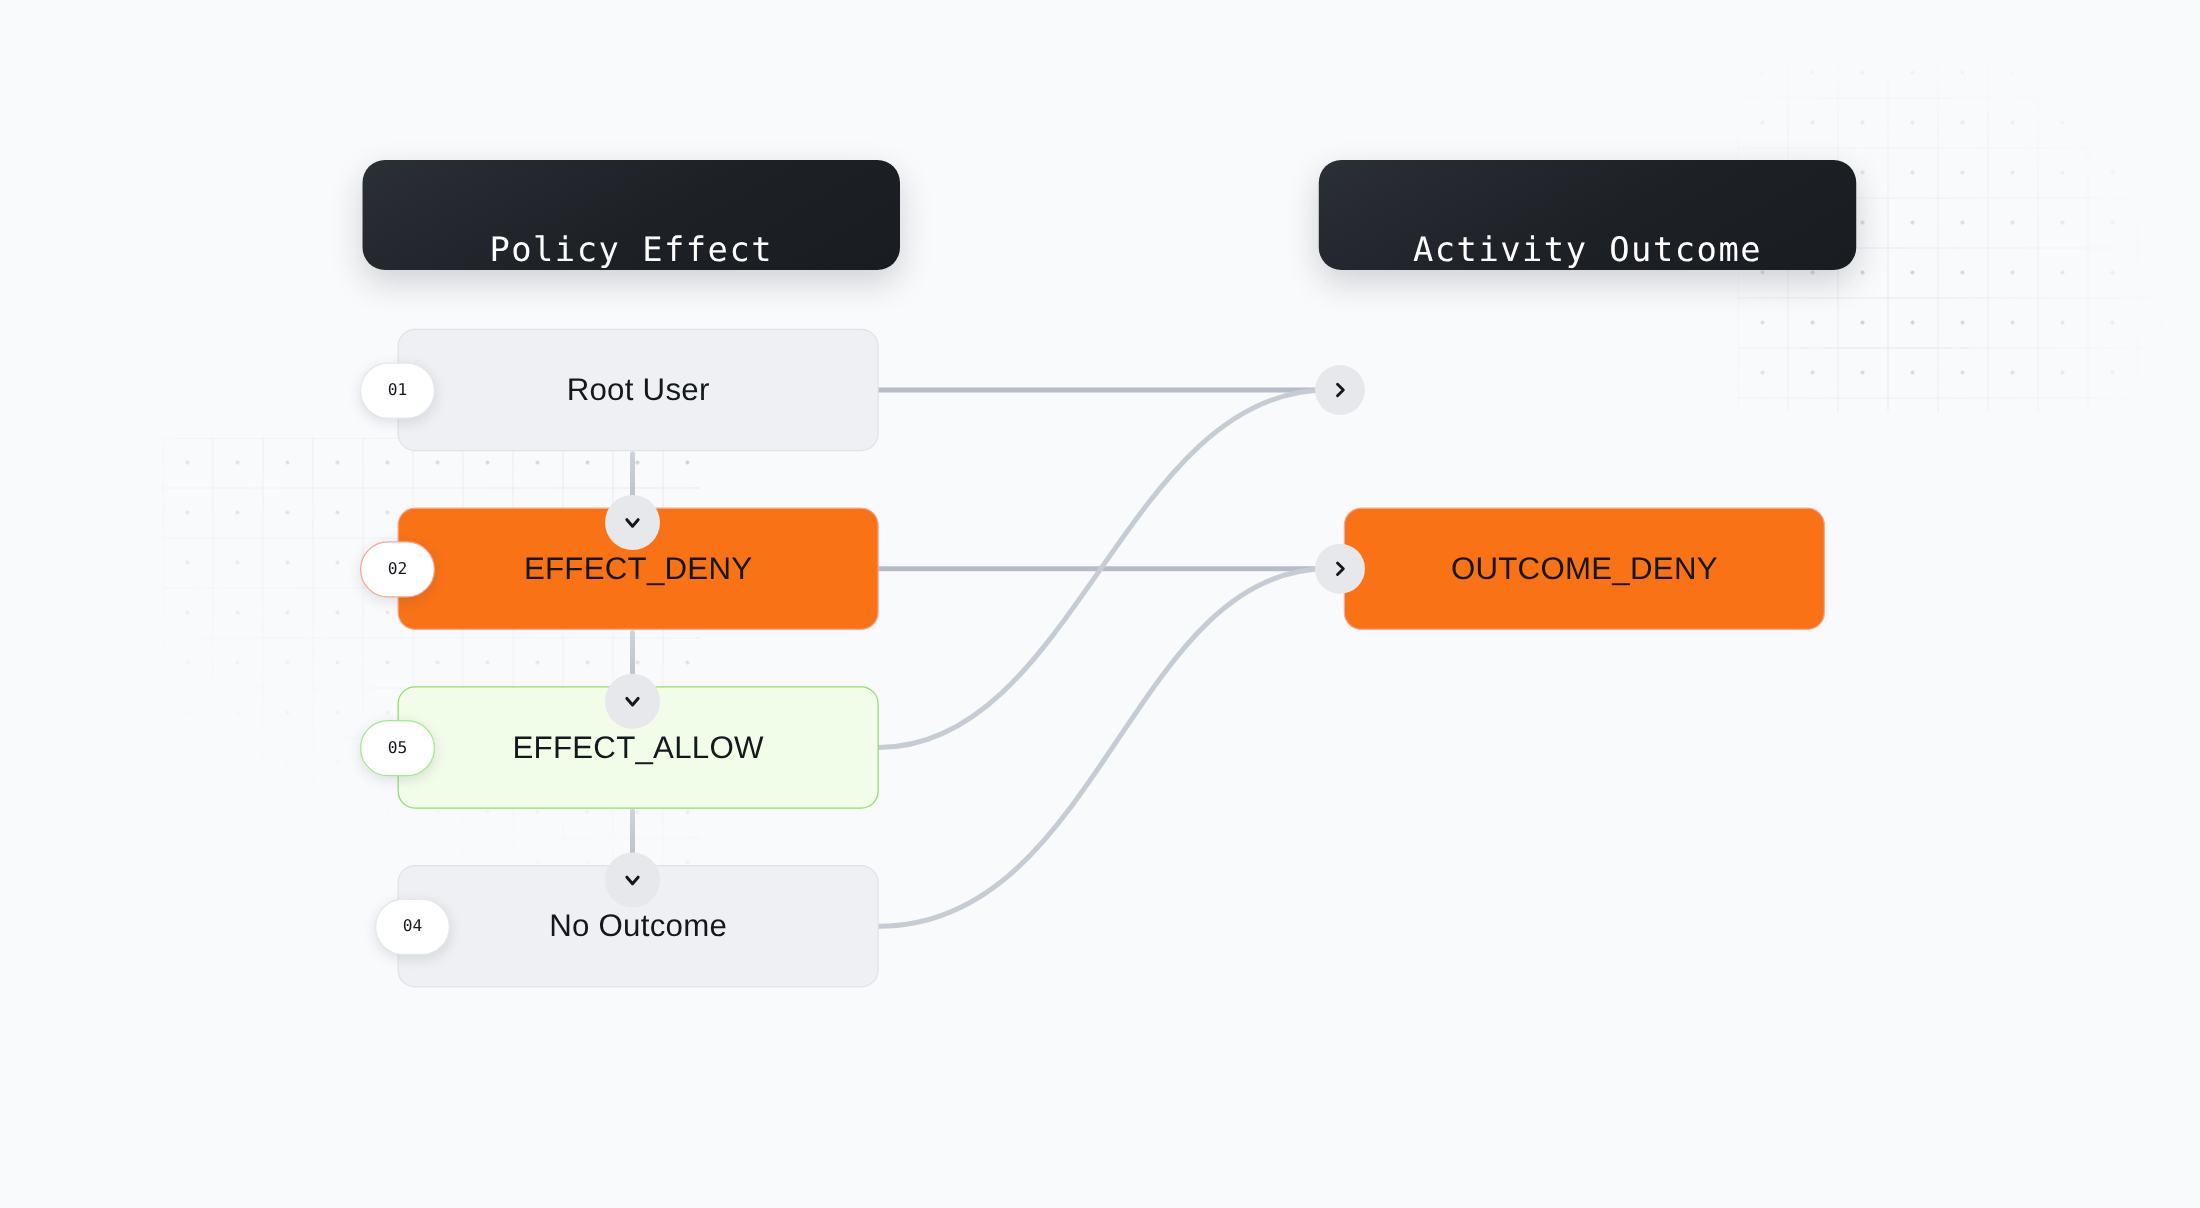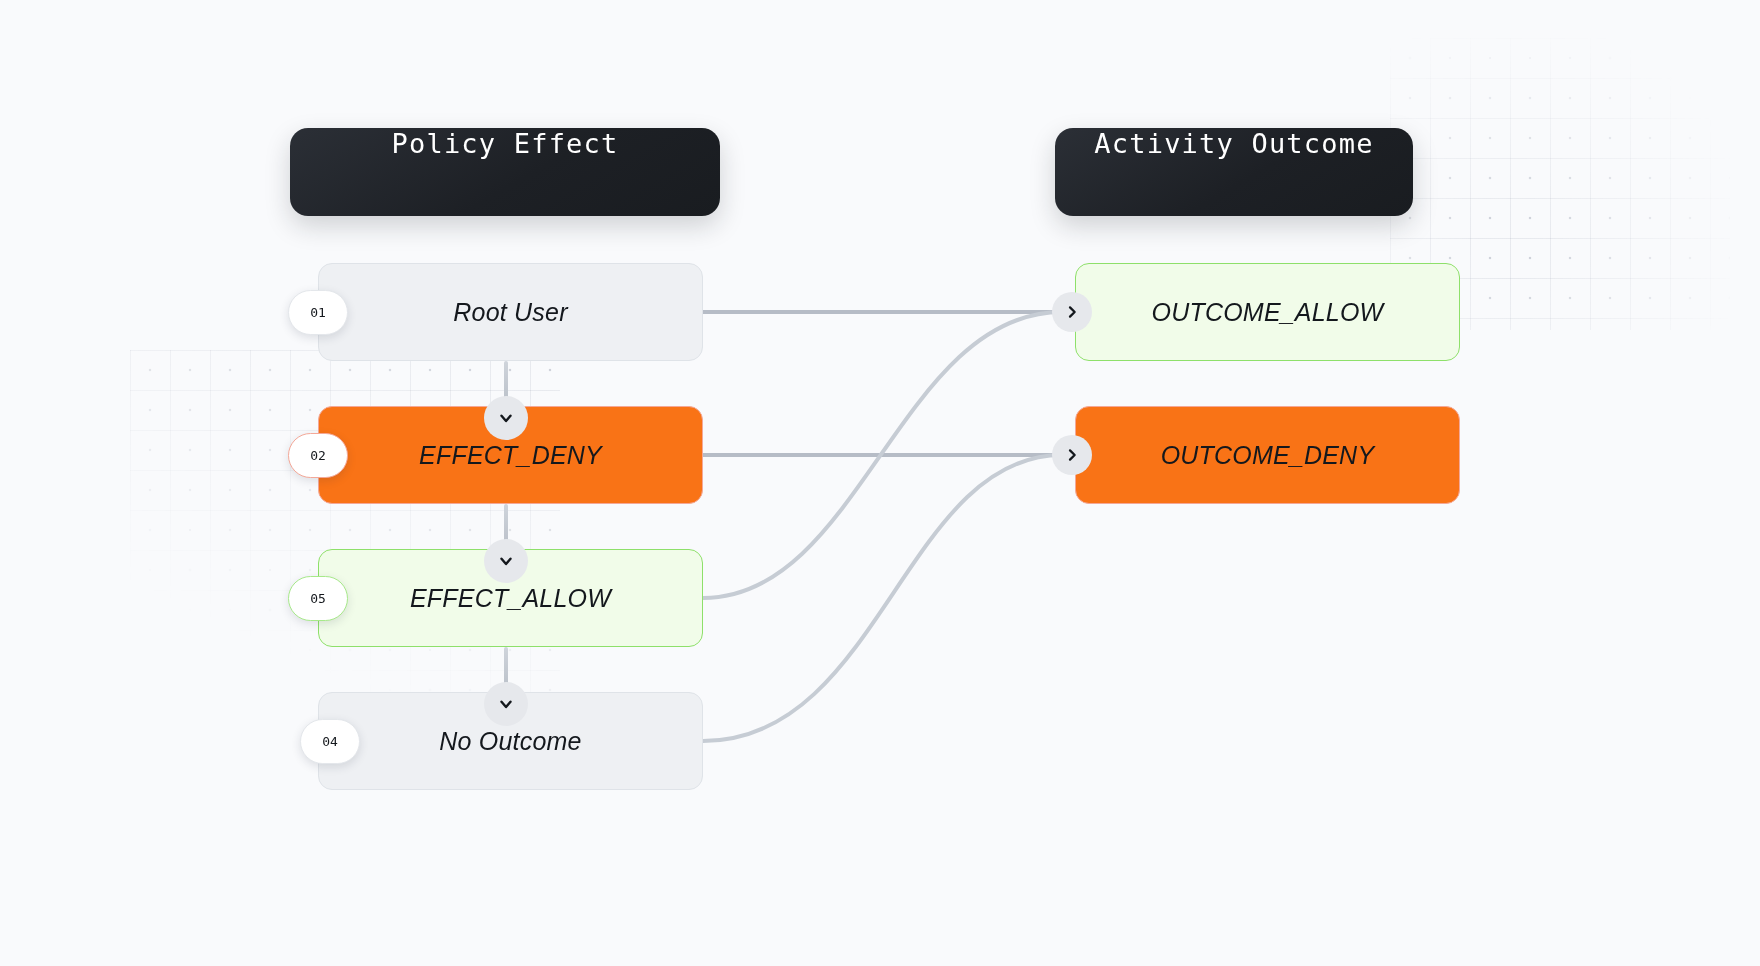--- a/index.html
+++ b/index.html
@@ -55,50 +55,49 @@
                   mask-image: linear-gradient(205deg, #000 5%, transparent 68%); }
 
   
   .col-header {
     position: absolute;
     height: 88px;
     border-radius: 18px;
     background: linear-gradient(150deg, #2b2f36 0%, #1d2025 55%, #191c20 100%);
     color: #ffffff;
     display: flex;
-    align-items: flex-start;
+    align-items: flex-end;
     justify-content: center;
     font-family: "DejaVu Sans Mono", "Liberation Mono", monospace;
     font-size: 27px;
     letter-spacing: 1.2px;
     box-shadow: 0 10px 26px rgba(20,25,35,0.18);
   }
   #header-policy  { left: 290px;  top: 128px; width: 430px; }
-  #header-outcome { left: 1055px; top: 128px; width: 358px; }
+  #header-outcome { left: 1055px; top: 128px; width: 430px; }
 
   
   #edges {
     position: absolute;
     left: 0; top: 0;
     width: 1760px; height: 966px;
     pointer-events: none;
   }
 
   
   .node {
     position: absolute;
     height: 98px;
     border-radius: 14px;
     display: flex;
     align-items: center;
     justify-content: center;
     font-size: 25px;
     color: #14181d;
     letter-spacing: 0.2px;
-    font-style: italic;
   }
   .node-left  { left: 318px;  width: 385px; }
   .node-right { left: 1075px; width: 385px; }
 
   .node.neutral { background: #eef0f3; border: 1.5px solid #dfe3e8; }
   .node.deny    { background: #f97316; border: 1.5px solid #f4a898; }
   .node.allow   { background: #f1fce9; border: 1.5px solid #8ee06a; }
 
   #node-root-user     { top: 263px; }
   #node-effect-deny   { top: 406px; }
@@ -213,23 +212,20 @@
   <div class="node node-left deny" id="node-effect-deny">
     <span>EFFECT_DENY</span>
   </div>
   <div class="node node-left allow" id="node-effect-allow">
     <span>EFFECT_ALLOW</span>
   </div>
   <div class="node node-left neutral" id="node-no-policy">
     <span>No Outcome</span>
   </div>
 
-  <div class="node node-right allow" id="node-outcome-allow">
-    <span>OUTCOME_ALLOW</span>
-  </div>
   <div class="node node-right deny" id="node-outcome-deny">
     <span>OUTCOME_DENY</span>
   </div>
 
   <div class="badge b-neutral" id="badge-01">
     <span>01</span>
   </div>
   <div class="badge b-deny" id="badge-02">
     <span>02</span>
   </div>

